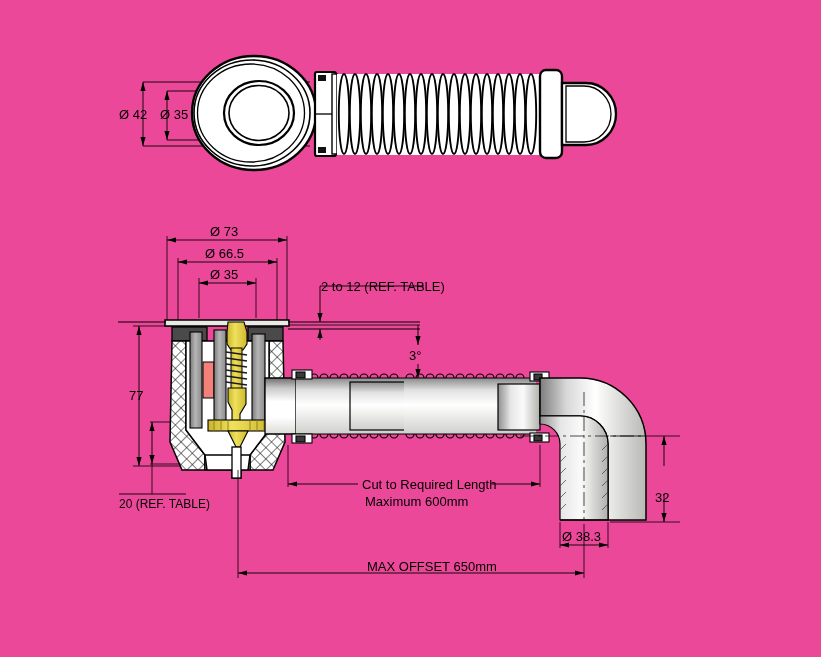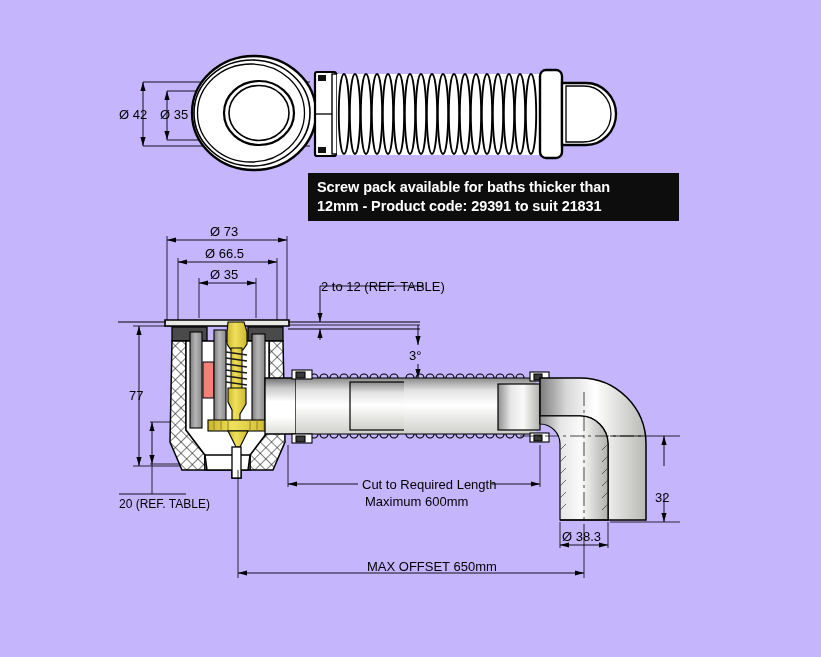--- a/index.html
+++ b/index.html
@@ -10,21 +10,21 @@
   body {
     width: 821px;
     height: 657px;
     overflow: hidden;
     font-family: "Liberation Sans", sans-serif;
   }
   #sheet {
     position: relative;
     width: 821px;
     height: 657px;
-    background: #c4b5fd;
+    background: #ec4899;
   }
   #drawing-svg {
     position: absolute;
     left: 0;
     top: 0;
     width: 821px;
     height: 657px;
   }
   .dim-text {
     font-family: "Liberation Sans", sans-serif;
@@ -403,18 +403,14 @@
 
     <text class="dim-text" x="655" y="502">32</text>
     <text class="dim-text" x="562" y="541">Ø 38.3</text>
 
     <text class="dim-text" x="362" y="489">Cut to Required Length</text>
     <text class="dim-text" x="365" y="506">Maximum 600mm</text>
 
     <text class="dim-text" x="367" y="571">MAX OFFSET 650mm</text>
   </svg>
 
-  <div id="note-banner">
-    <div>Screw pack available for baths thicker than</div>
-    <div>12mm - Product code: 29391 to suit 21831</div>
-  </div>
 
 </div>
 
 </body></html>

